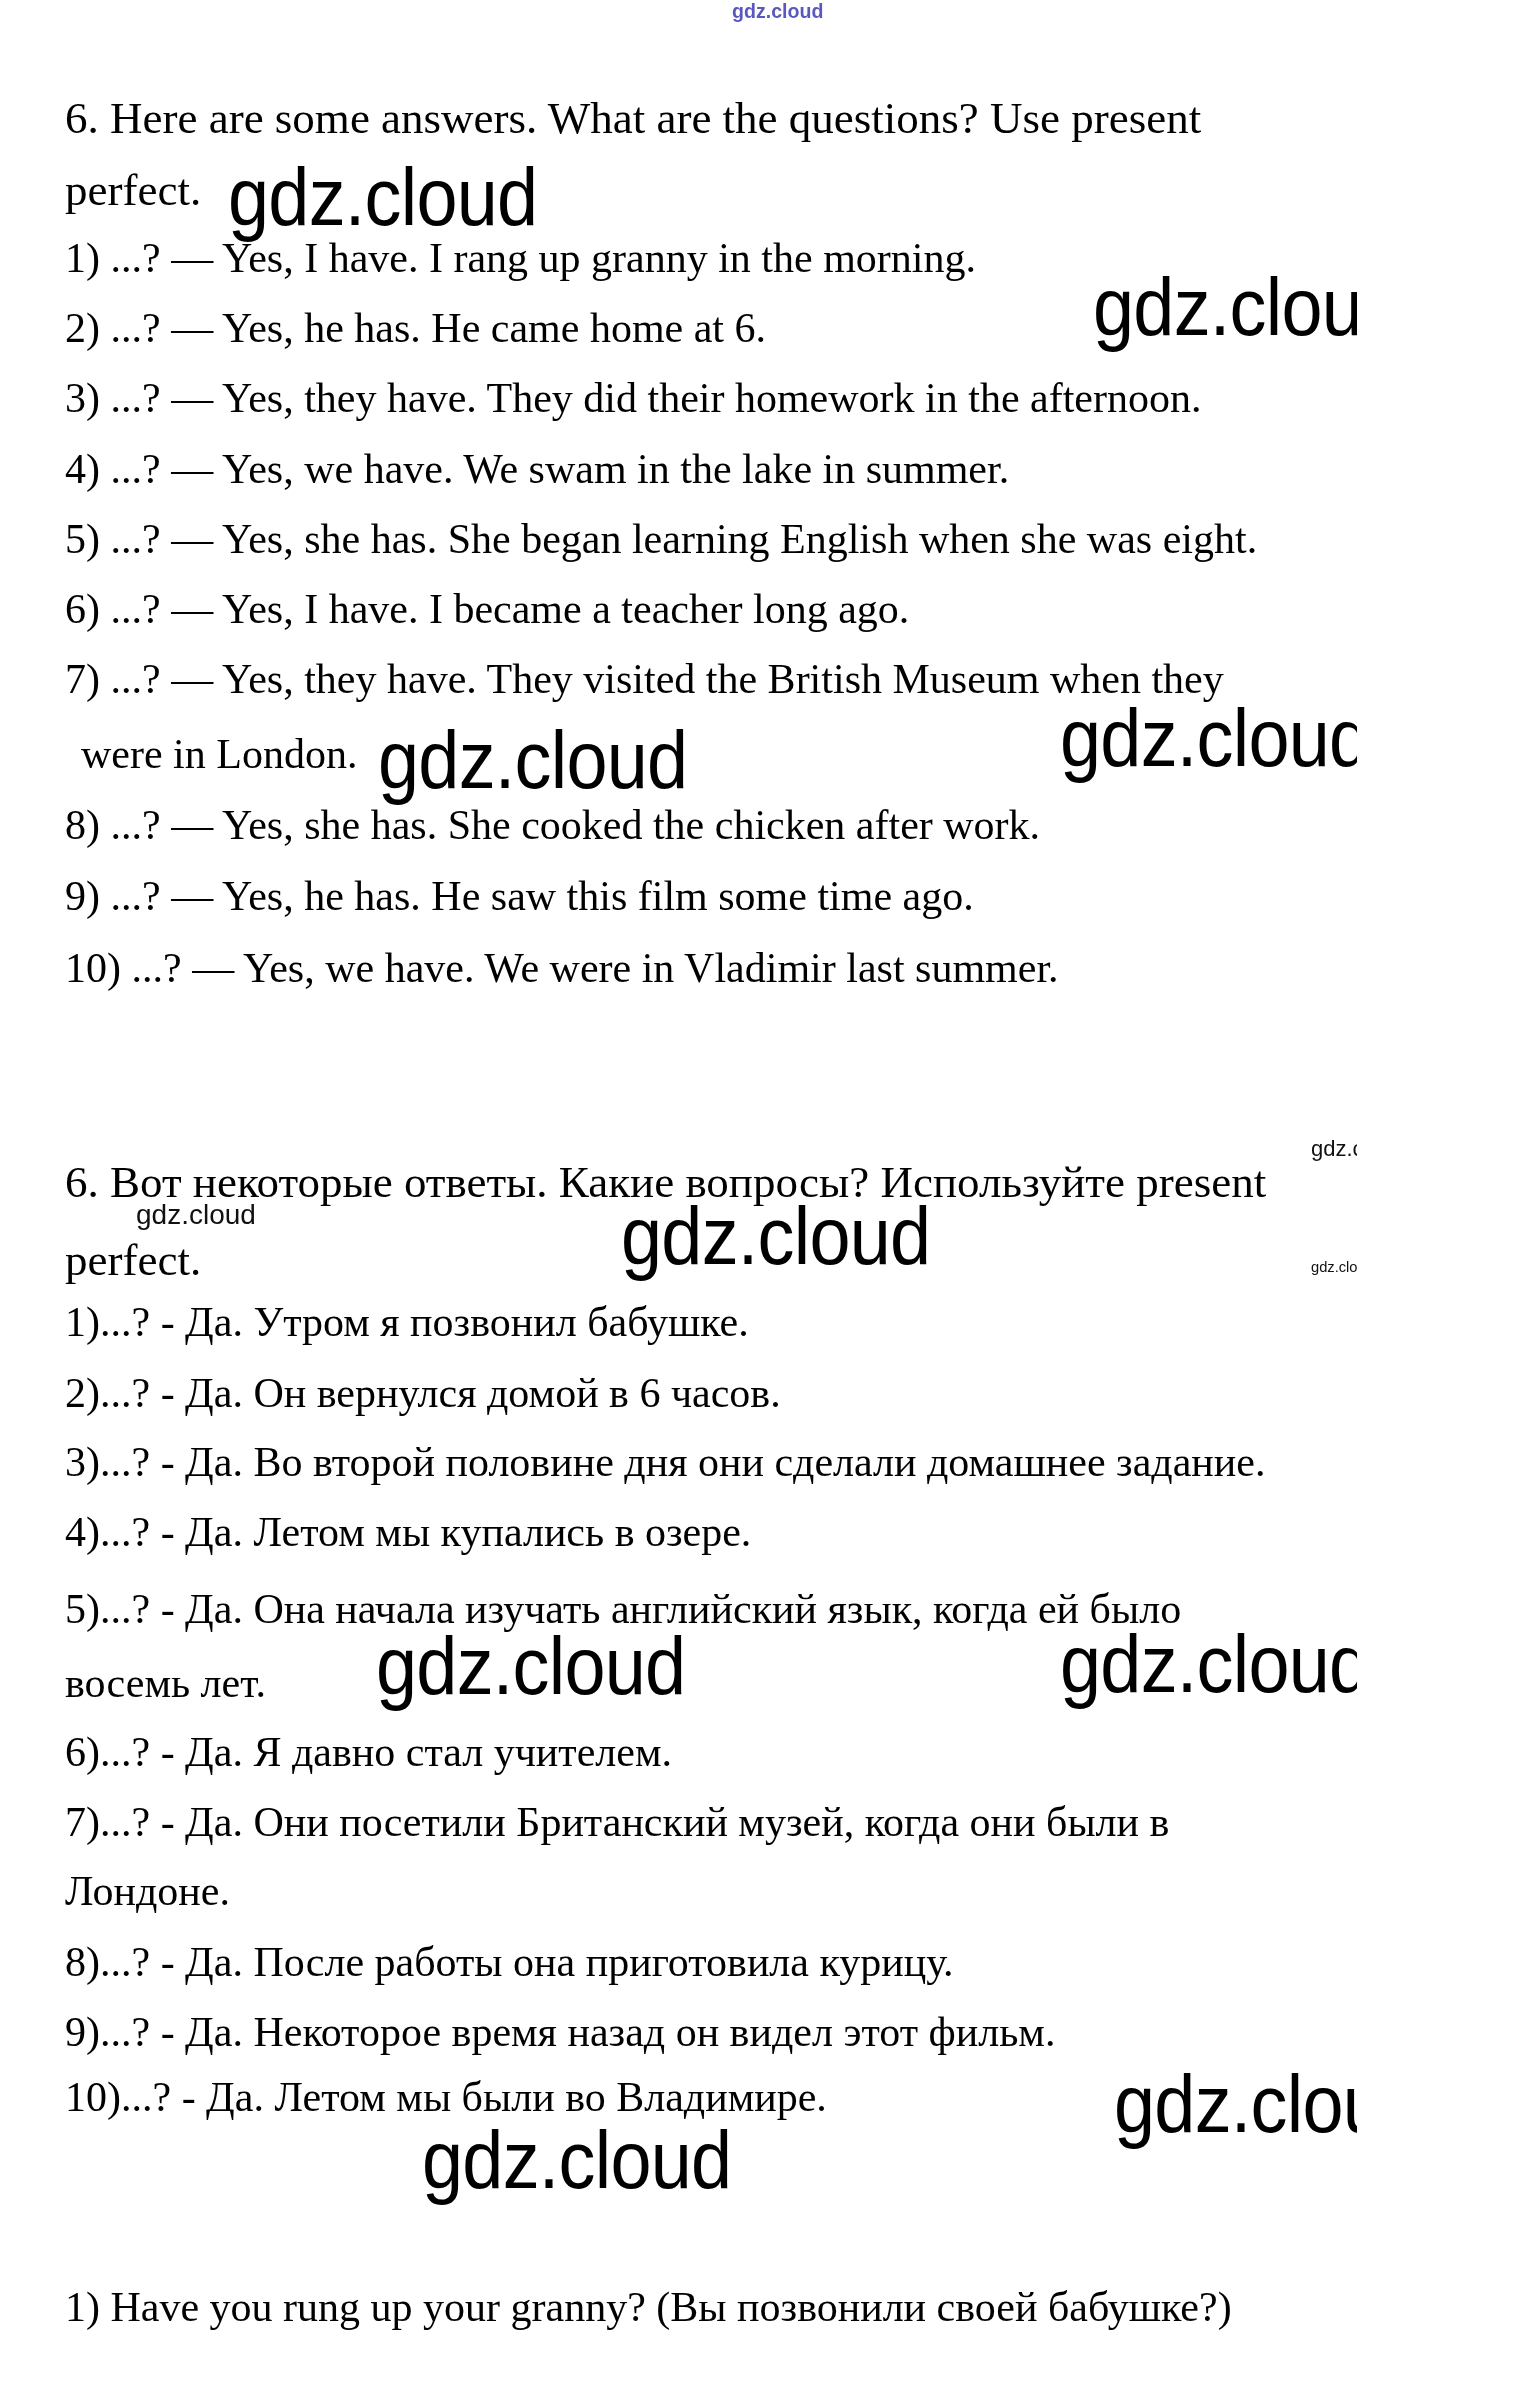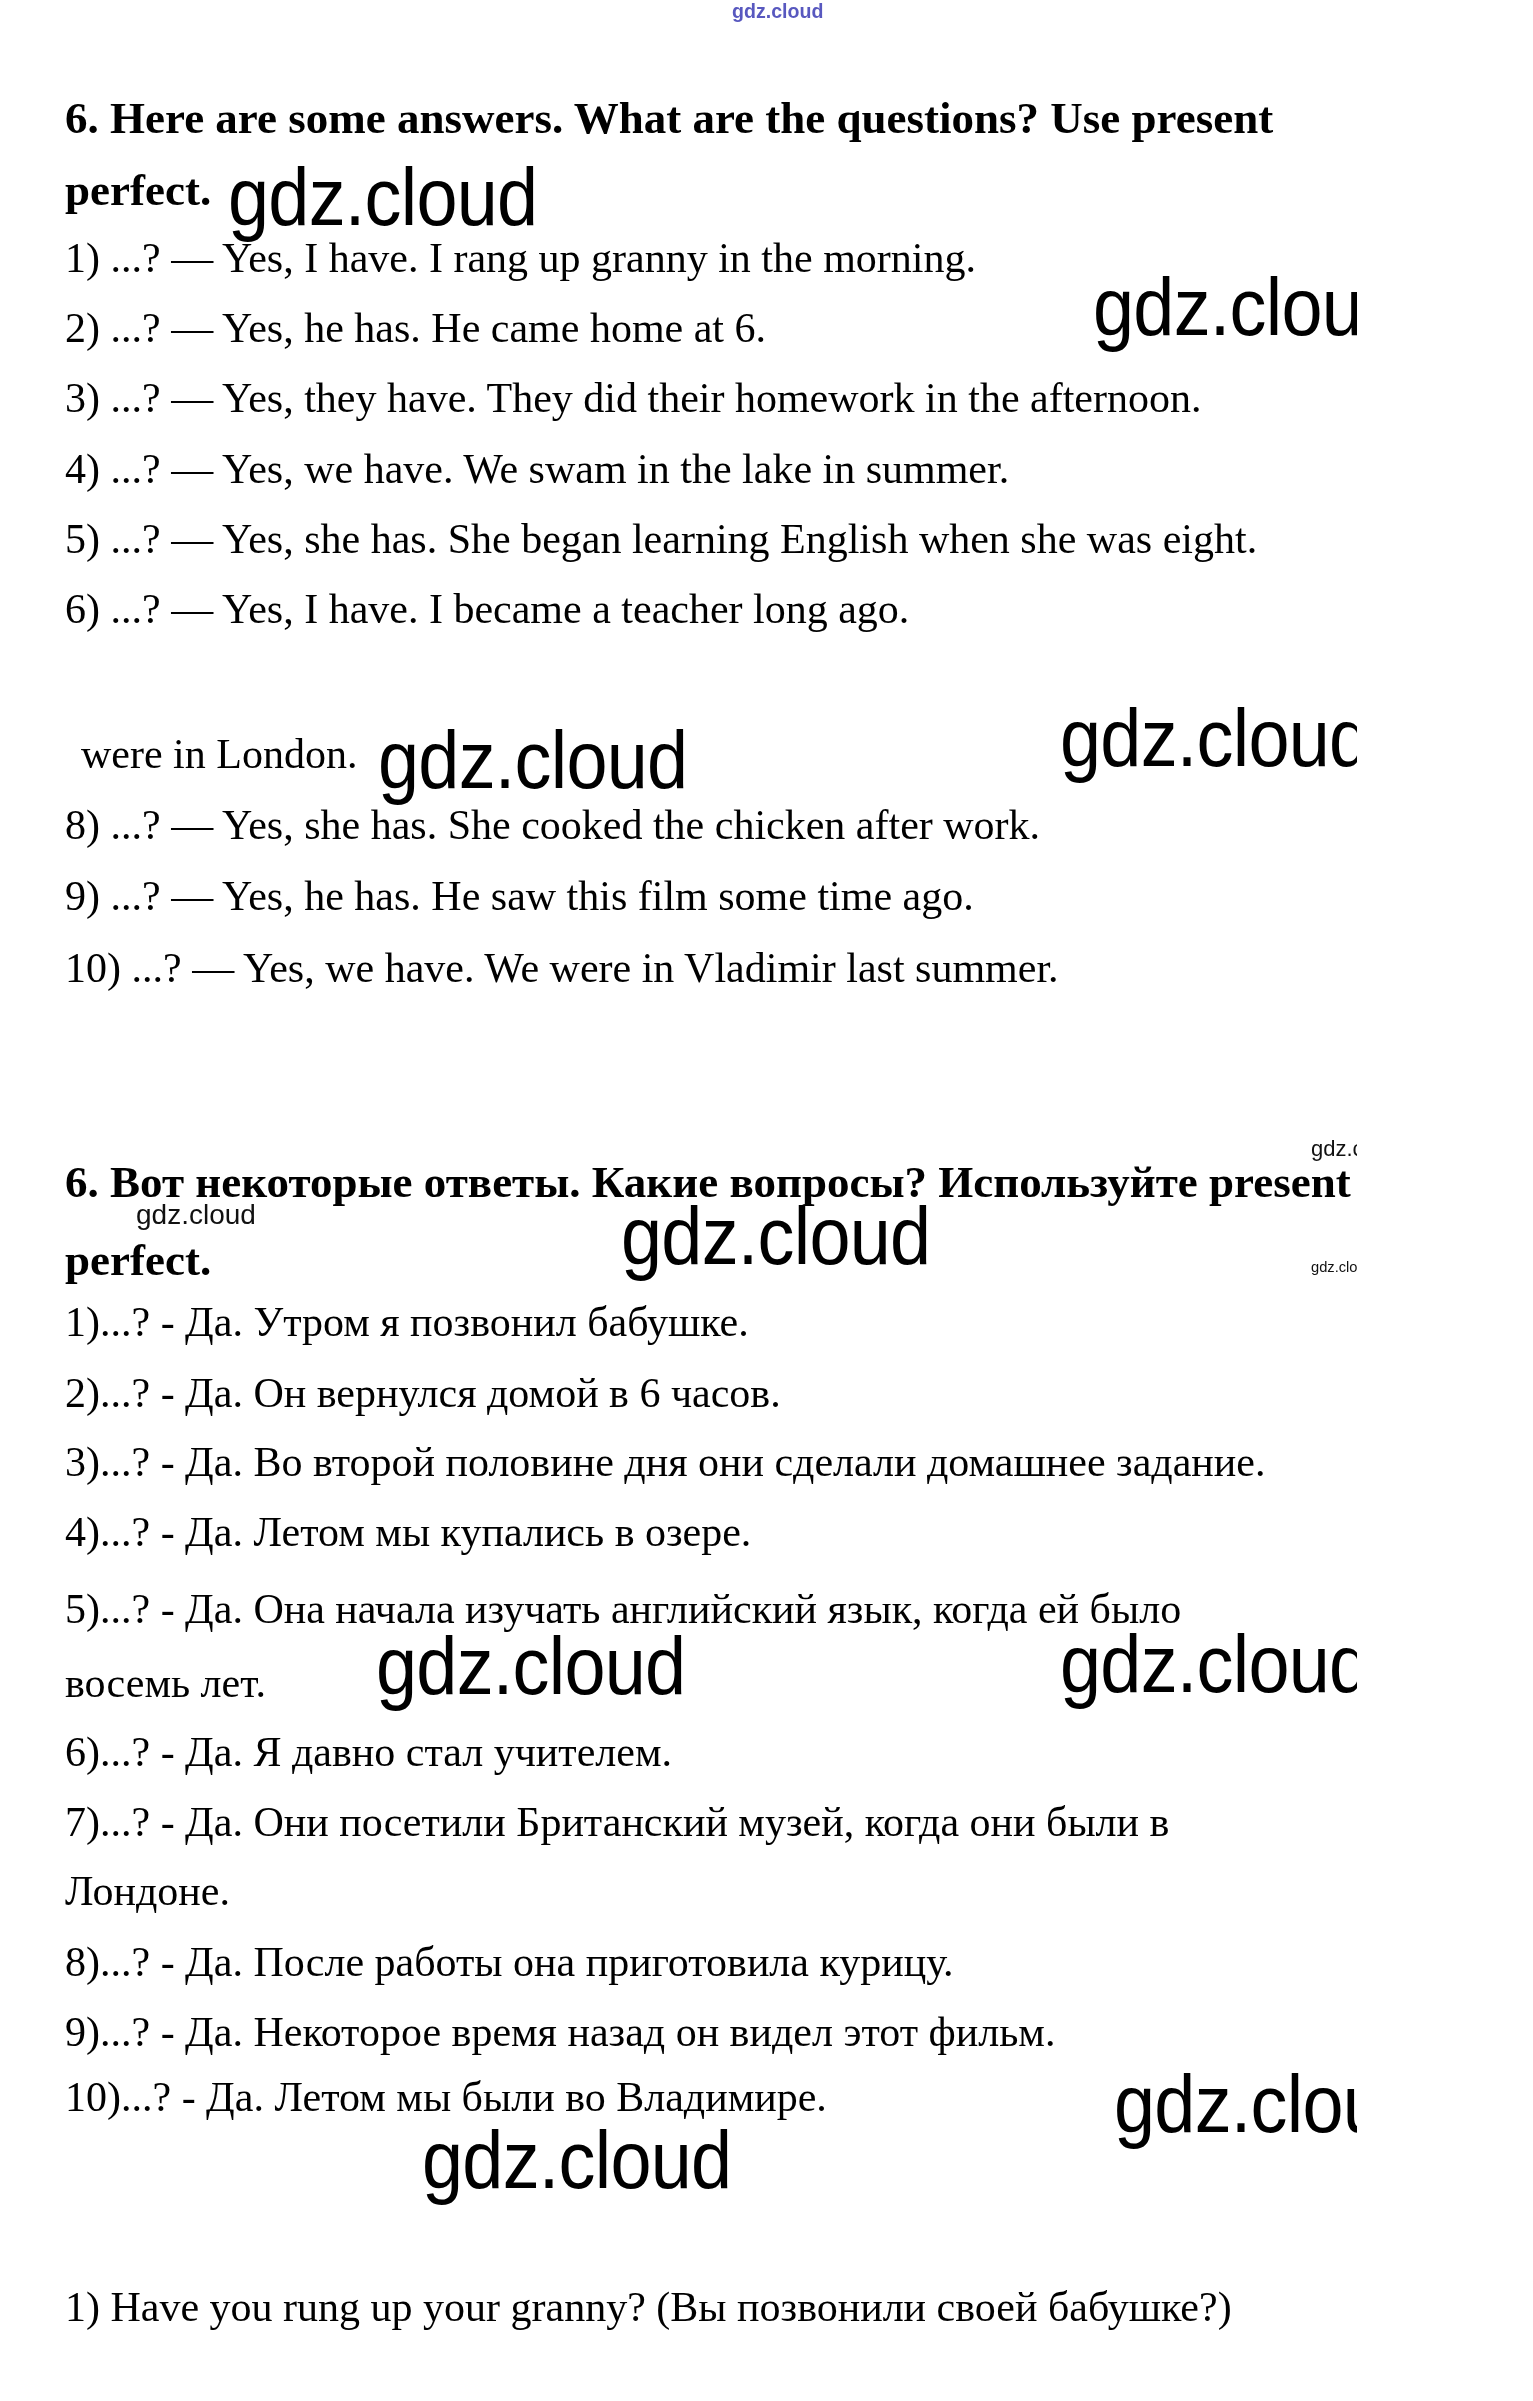--- a/index.html
+++ b/index.html
@@ -22,21 +22,21 @@
     font-size: 42px;
     line-height: 52px;
     white-space: nowrap;
     color: #000;
   }
   .heading {
     position: absolute;
     left: 65px;
     font-size: 45px;
     line-height: 56px;
-    font-weight: bold;
+    font-weight: normal;
     white-space: nowrap;
     color: #000;
   }
   .wm-big {
     position: absolute;
     font-family: "Liberation Sans", sans-serif;
     font-size: 82px;
     line-height: 1;
     white-space: nowrap;
     color: #000;
@@ -83,20 +83,21 @@
 
   <div class="heading" style="top:90px;">6. Here are some answers. What are the questions? Use present</div>
   <div class="heading" style="top:162px;">perfect.</div>
 
   <div class="line" style="top:232px;">1) ...? — Yes, I have. I rang up granny in the morning.</div>
   <div class="line" style="top:302px;">2) ...? — Yes, he has. He came home at 6.</div>
   <div class="line" style="top:372px;">3) ...? — Yes, they have. They did their homework in the afternoon.</div>
   <div class="line" style="top:443px;">4) ...? — Yes, we have. We swam in the lake in summer.</div>
   <div class="line" style="top:513px;text-align:right;">5) ...? — Yes, she has. She began learning English when she was eight.</div>
   <div class="line" style="top:583px;">6) ...? — Yes, I have. I became a teacher long ago.</div>
+  <div class="line" style="top:653px;">7) ...? — Yes, they have. They visited the British Museum when they</div>
   <div class="line" style="top:728px;margin-left:16px;">were in London.</div>
   <div class="line" style="top:799px;">8) ...? — Yes, she has. She cooked the chicken after work.</div>
   <div class="line" style="top:870px;">9) ...? — Yes, he has. He saw this film some time ago.</div>
   <div class="line" style="top:942px;">10) ...? — Yes, we have. We were in Vladimir last summer.</div>
 
   <div class="heading" style="top:1154px;">6. Вот некоторые ответы. Какие вопросы? Используйте present</div>
   <div class="heading" style="top:1232px;">perfect.</div>
 
   <div class="line" style="top:1296px;">1)...? - Да. Утром я позвонил бабушке.</div>
   <div class="line" style="top:1367px;">2)...? - Да. Он вернулся домой в 6 часов.</div>

